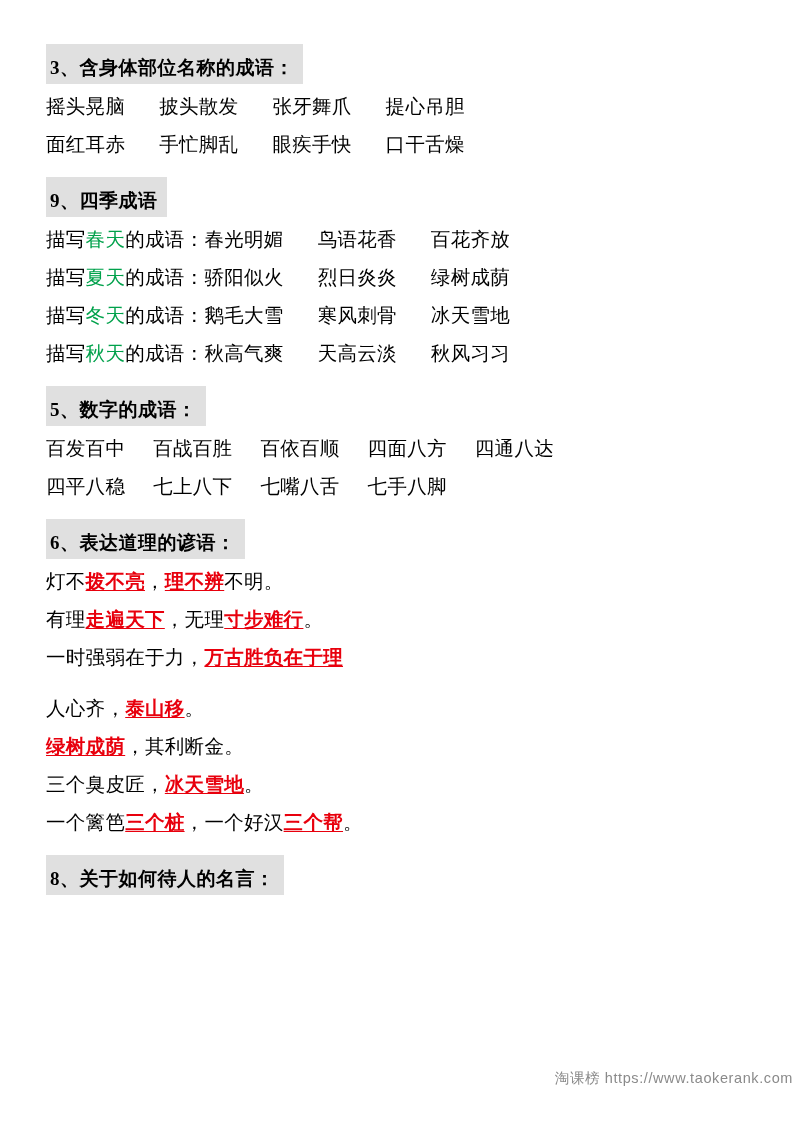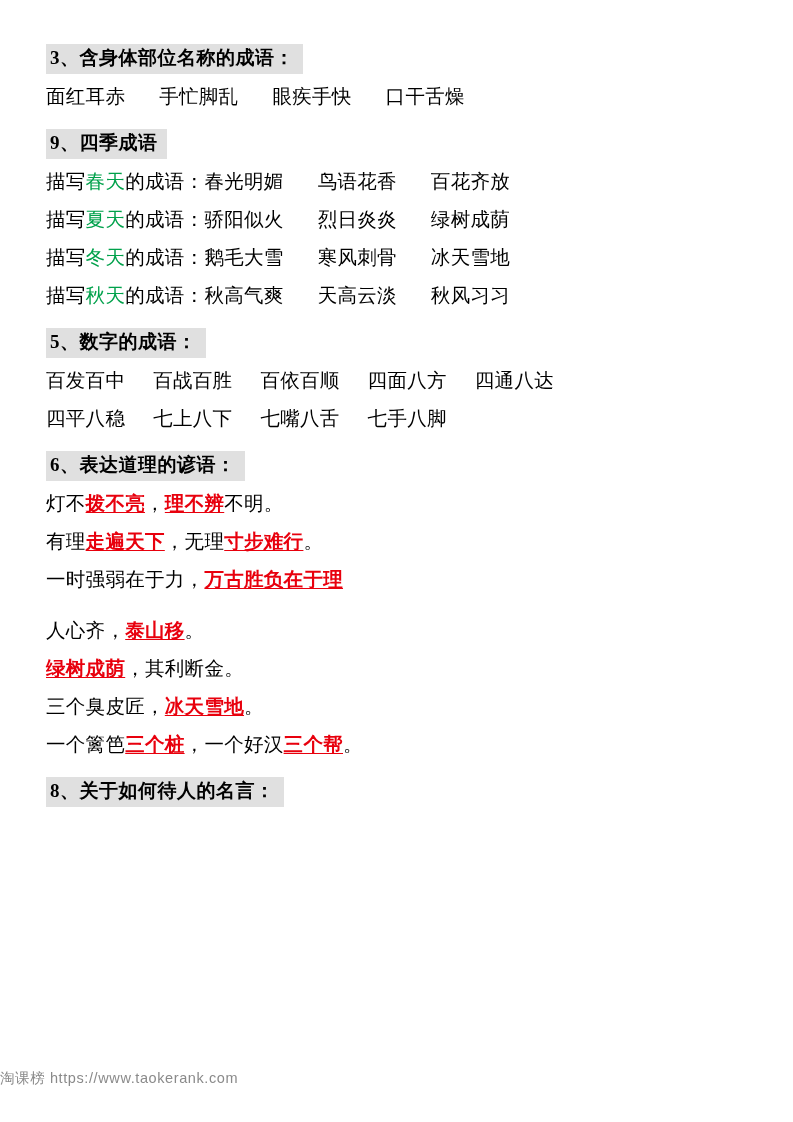--- a/index.html
+++ b/index.html
@@ -21,21 +21,21 @@
     width: 793px;
     height: 1122px;
     position: relative;
   }
   .section-head {
     display: inline-block;
     background: #e0e0e0;
     font-weight: bold;
     font-size: 19px;
     line-height: 28px;
-    padding: 0 9px 2px 4px;
+    padding: 10px 9px 2px 4px;
     margin: 0 0 2px 0;
     letter-spacing: 0.5px;
   }
   .head-wrap {
     margin-top: 13px;
   }
   .head-wrap.first { margin-top: 0; }
   .line {
     font-size: 19.5px;
     line-height: 38px;
@@ -52,34 +52,35 @@
     color: #e8000d;
     font-weight: bold;
     text-decoration: underline;
     text-underline-offset: 2px;
   }
   .footer {
     position: absolute;
     left: 0;
     right: 0;
     bottom: 34px;
-    text-align: left;
+    text-align: right;
     font-size: 14.5px;
     color: #8a8a8a;
     font-family: "Liberation Sans", sans-serif;
     letter-spacing: 0.6px;
   }
   .sec-body { margin-top: 2px; }
 </style>
 </head>
 <body>
 
 <div class="page">
   <div id="content">
       <div class="head-wrap first"><div class="section-head">3、含身体部位名称的成语：</div><div class="sec-body">
+          <div class="line idioms"><span class="item">摇头晃脑</span><span class="gap-a"></span><span class="item">披头散发</span><span class="gap-a"></span><span class="item">张牙舞爪</span><span class="gap-a"></span><span class="item">提心吊胆</span></div>
           <div class="line idioms"><span class="item">面红耳赤</span><span class="gap-a"></span><span class="item">手忙脚乱</span><span class="gap-a"></span><span class="item">眼疾手快</span><span class="gap-a"></span><span class="item">口干舌燥</span></div>
         </div></div>
       <div class="head-wrap"><div class="section-head">9、四季成语</div><div class="sec-body">
           <div class="line season"><span class="label">描写</span><span class="s-word">春天</span><span class="label">的成语：</span><span class="term">春光明媚</span><span class="gap-a"></span><span class="term">鸟语花香</span><span class="gap-a"></span><span class="term">百花齐放</span></div>
           <div class="line season"><span class="label">描写</span><span class="s-word">夏天</span><span class="label">的成语：</span><span class="term">骄阳似火</span><span class="gap-a"></span><span class="term">烈日炎炎</span><span class="gap-a"></span><span class="term">绿树成荫</span></div>
           <div class="line season"><span class="label">描写</span><span class="s-word">冬天</span><span class="label">的成语：</span><span class="term">鹅毛大雪</span><span class="gap-a"></span><span class="term">寒风刺骨</span><span class="gap-a"></span><span class="term">冰天雪地</span></div>
           <div class="line season"><span class="label">描写</span><span class="s-word">秋天</span><span class="label">的成语：</span><span class="term">秋高气爽</span><span class="gap-a"></span><span class="term">天高云淡</span><span class="gap-a"></span><span class="term">秋风习习</span></div>
         </div></div>
       <div class="head-wrap"><div class="section-head">5、数字的成语：</div><div class="sec-body">
           <div class="line idioms"><span class="item">百发百中</span><span class="gap-b"></span><span class="item">百战百胜</span><span class="gap-b"></span><span class="item">百依百顺</span><span class="gap-b"></span><span class="item">四面八方</span><span class="gap-b"></span><span class="item">四通八达</span></div>

